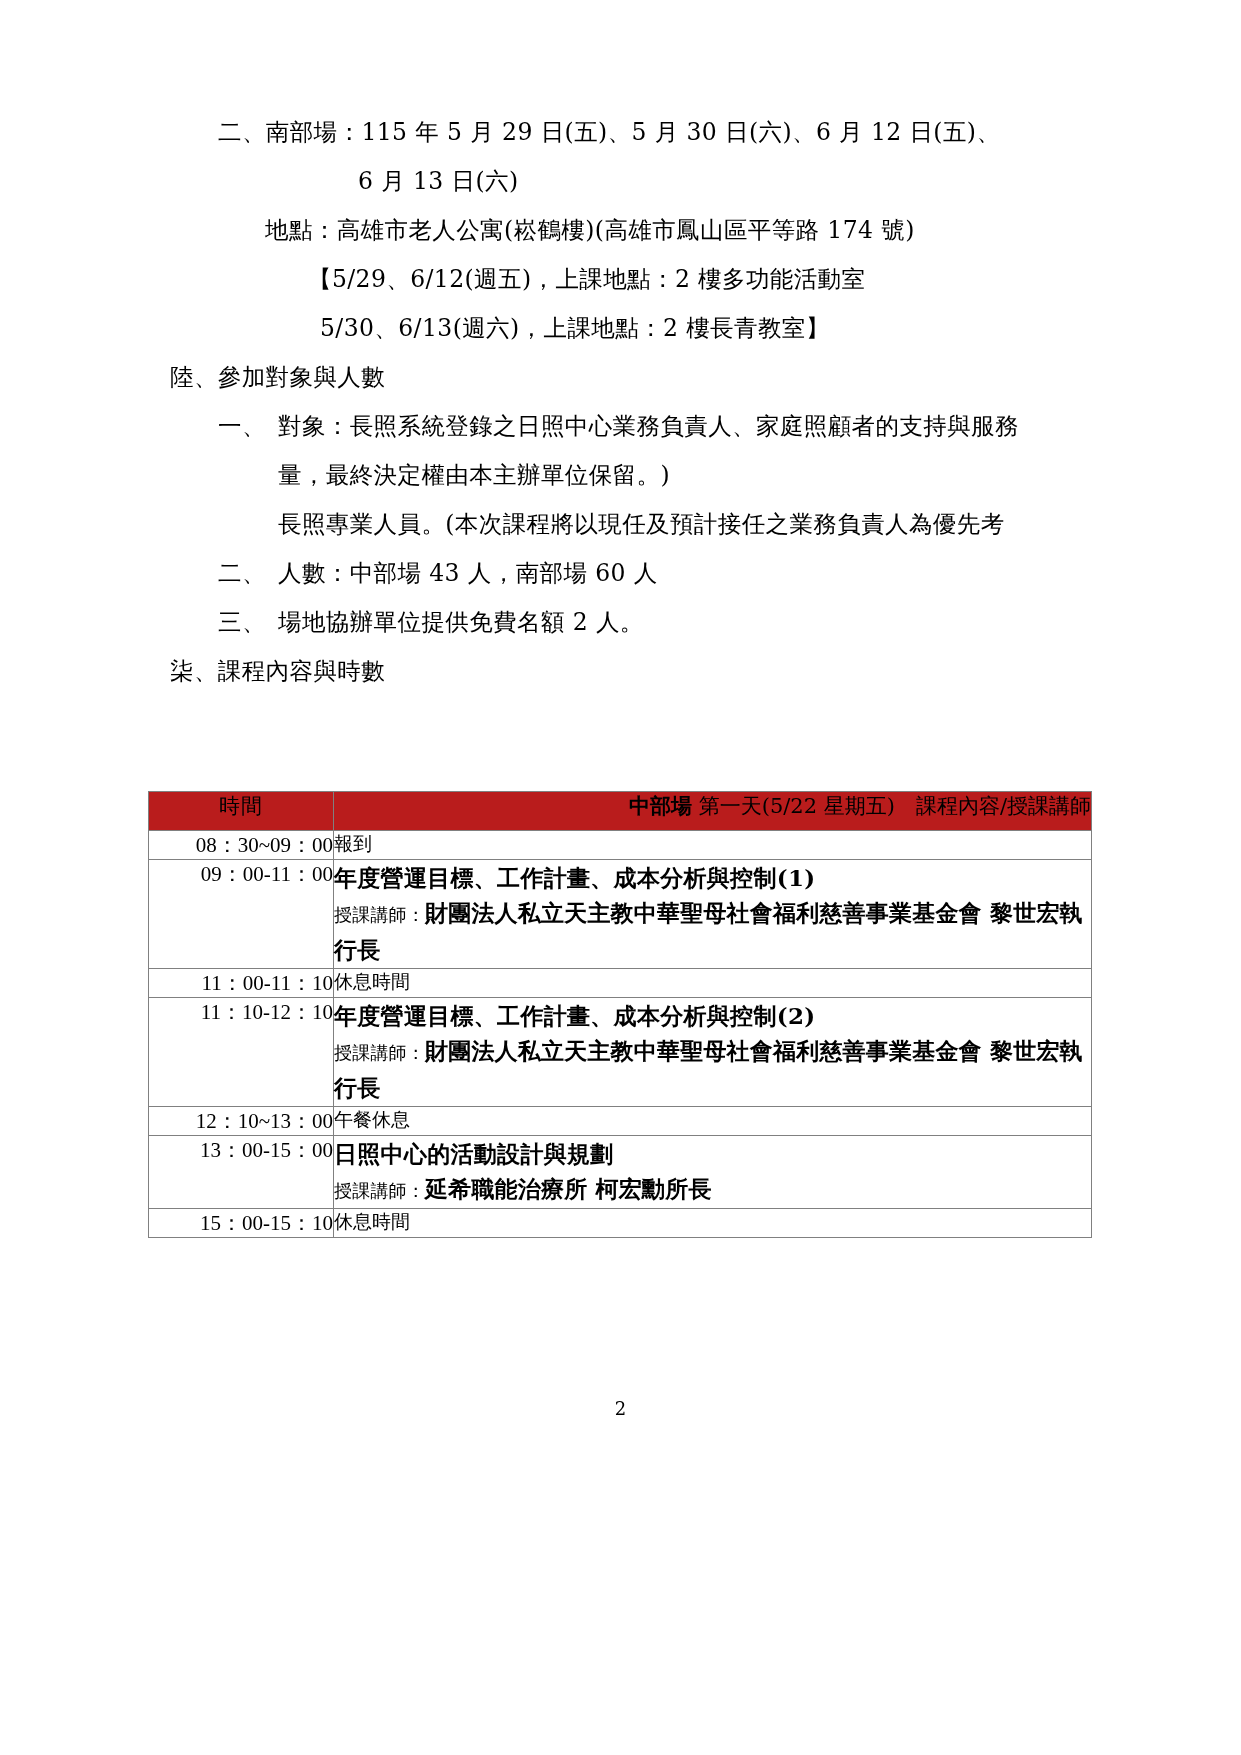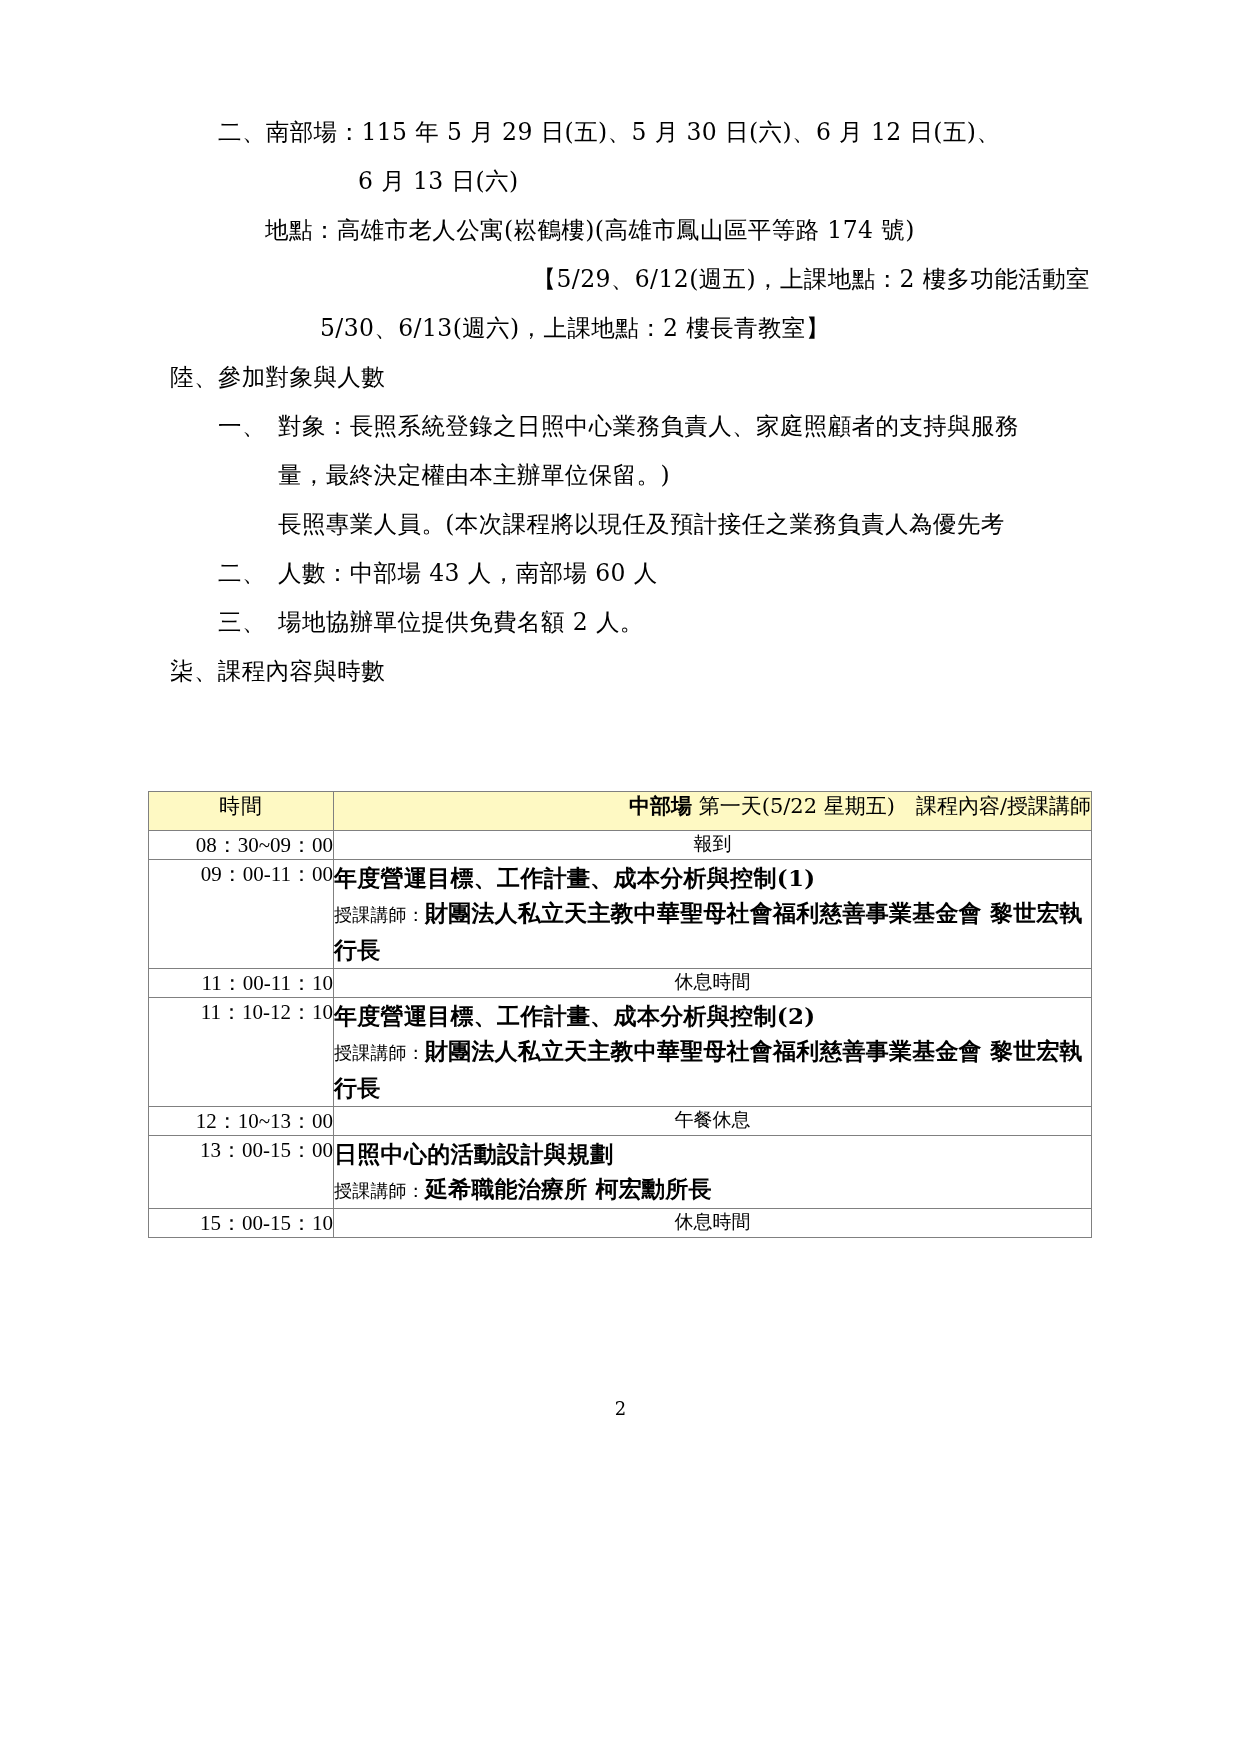--- a/index.html
+++ b/index.html
@@ -30,21 +30,21 @@
   }
   .line {
     font-size: 23.5px;
     line-height: 49px;
     letter-spacing: 0.4px;
     white-space: nowrap;
   }
   .ind-1 { padding-left: 58px; }   
   .ind-2 { padding-left: 198px; }  
   .ind-3 { padding-left: 105px; }  
-  .ind-4 { padding-left: 148px; text-align: right; }  
+  .ind-4 { padding-left: 148px; }  
   .ind-5 { padding-left: 160px; }  
   .ind-0 { padding-left: 10px; }   
   .ind-item { padding-left: 58px; }
   .ind-cont { padding-left: 118px; }
 
   .num-label {
     display: inline-block;
     width: 60px;
   }
 
@@ -60,21 +60,21 @@
     width: 944px;
     table-layout: fixed;
   }
   table.sched td {
     border: 1px solid #808080;
     padding: 0;
     vertical-align: top;
   }
   .col-time { width: 185px; }
   .hdr td {
-    background: #fef9c3;
+    background: #b91c1c;
     height: 38px;
     vertical-align: middle;
   }
   .hdr-time {
     text-align: center;
     font-size: 21px;
     letter-spacing: 1px;
   }
   .hdr-main {
     text-align: right;
@@ -84,21 +84,20 @@
   .time-cell {
     text-align: right;
     font-size: 21px;
     font-family: Liberation Serif, serif;
     padding-top: 7px;
     padding-bottom: 7px;
     letter-spacing: 0px;
     white-space: nowrap;
   }
   .break-cell {
-    text-align: center;
     font-size: 19px;
     padding-top: 9px;
     padding-bottom: 9px;
     margin-top: 48px;
   }
   .sess-cell {
     text-align: left;
     padding: 5px 8px 7px 10px;
   }
   .sess-title {

